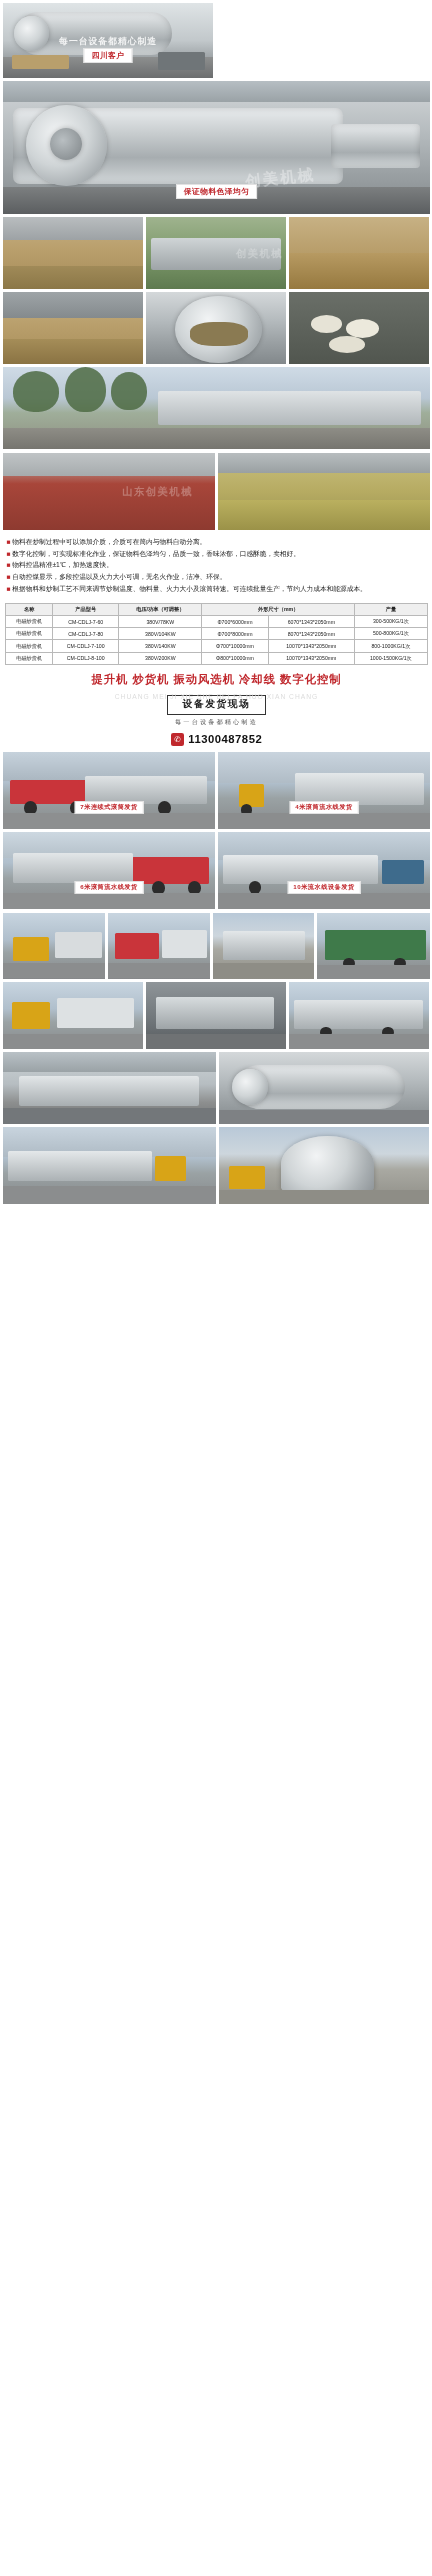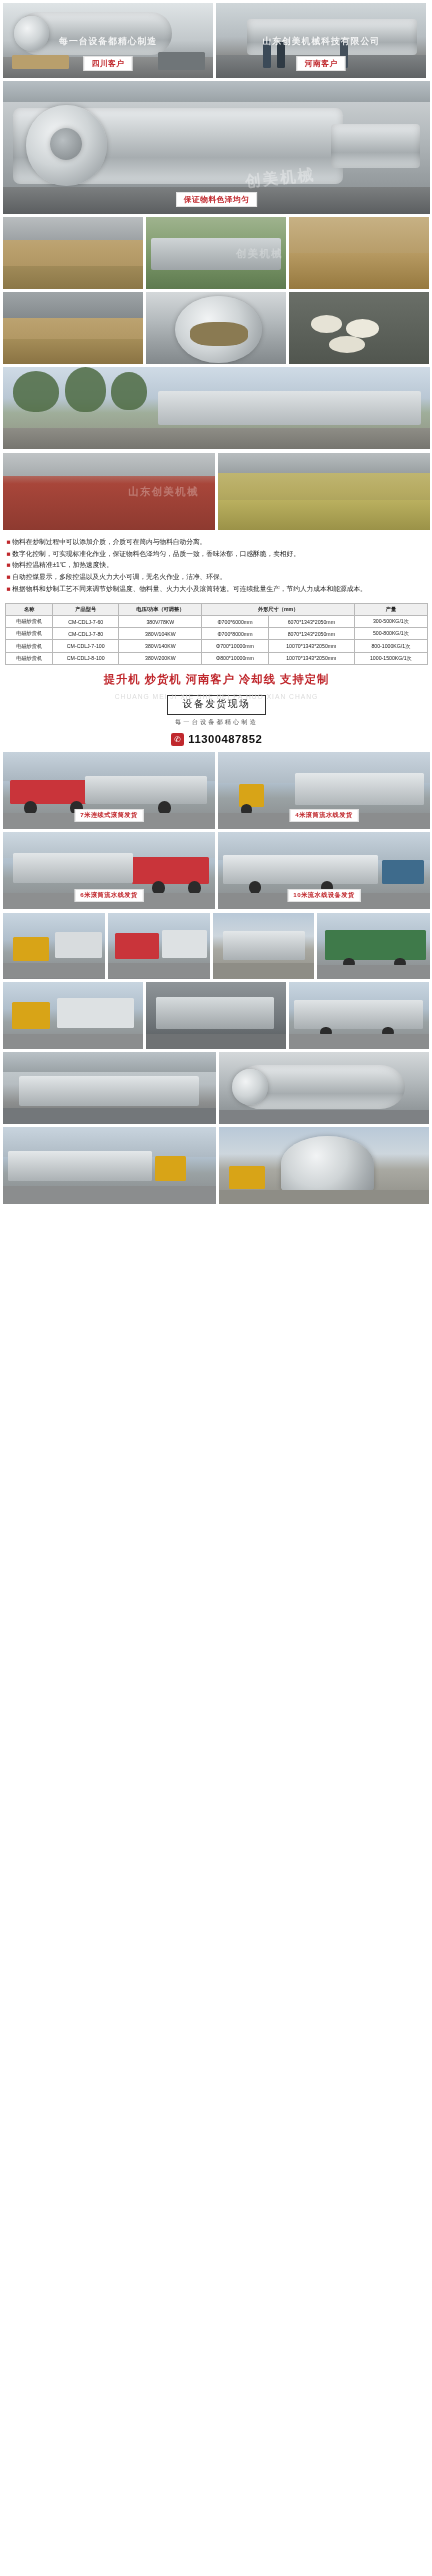--- a/index.html
+++ b/index.html
@@ -15,21 +15,21 @@
   
   .photo {
     position:relative;
     overflow:hidden;
     background:#8a8f94;
   }
   .photo .cap {
     position:absolute;
     left:50%;
     transform:translateX(-50%);
-    bottom:7px;
+    bottom:15px;
     background:#ffffff;
     color:#c0282d;
     font-size:7.7px;
     font-weight:bold;
     padding:1.5px 7.2px;
     border:0.5px solid #e2e2e2;
     white-space:nowrap;
     letter-spacing:0.5px;
   }
   .photo .cap.small { font-size:6.2px; padding:1px 4.6px; }
@@ -148,21 +148,21 @@
   
   .ship {
     text-align:center;
     padding:3.1px 0 2.1px 0;
     position:relative;
   }
   .ship .title {
     display:inline-block;
     border:1px solid #333;
     font-size:9.8px;
-    font-weight:normal;
+    font-weight:bold;
     padding:2.1px 14.4px;
     letter-spacing:1.5px;
     background:#fff;
   }
   .ship .sub {
     font-size:6.2px;
     color:#555;
     letter-spacing:2.1px;
     padding-top:3.1px;
   }
@@ -208,30 +208,20 @@
       <div class="sky g-indoor2"></div>
       <div class="cyl" style="left:14.4px;top:9.3px;width:155px;height:43px;border-radius:20.6px/21.6px;"></div>
       <div class="disc" style="left:11.3px;top:13.4px;width:35px;height:35px;"></div>
       <div class="bar" style="left:0;top:54px;width:210px;height:21.6px;background:linear-gradient(180deg,#8d8f8f,#6a6c6d);"></div>
       <div class="bar" style="left:9.3px;top:52px;width:57px;height:14.4px;background:#b99f6c;border-radius:1.5px;"></div>
       <div class="bar" style="left:155px;top:49px;width:47px;height:17.5px;background:#6f7578;border-radius:1.5px;"></div>
       <div class="topbanner">每一台设备都精心制造</div>
       <div class="cap">四川客户</div>
     </div>
 
-    <div class="photo">
-      <div class="sky g-indoor"></div>
-      <div class="cyl" style="left:31px;top:15.5px;width:170px;height:36px;border-radius:4.1px;"></div>
-      <div class="bar" style="left:0;top:52px;width:210px;height:24px;background:linear-gradient(180deg,#7e8284,#5e6163);"></div>
-      <div class="bar" style="left:47px;top:38px;width:8.2px;height:27px;background:#3b4a58;border-radius:1.5px;"></div>
-      <div class="bar" style="left:61px;top:39px;width:7.7px;height:26px;background:#2f3a44;border-radius:1.5px;"></div>
-      <div class="bar" style="left:124px;top:37px;width:8.2px;height:28px;background:#44505c;border-radius:1.5px;"></div>
-      <div class="topbanner">山东创美机械科技有限公司</div>
-      <div class="cap">河南客户</div>
-    </div>
   </div>
 
   <div class="photo hero">
     <div class="sky g-steel"></div>
     <div class="cyl" style="left:10.3px;top:27px;width:330px;height:76px;border-radius:7.2px;"></div>
     <div class="disc" style="left:23px;top:24px;width:81px;height:81px;"></div>
     <div class="disc" style="left:47px;top:47px;width:32px;height:32px;background:radial-gradient(circle at 40% 38%,#b9bfc2,#7d8386);"></div>
     <div class="cyl" style="left:328px;top:43px;width:89px;height:44px;border-radius:4.1px;"></div>
     <div class="bar" style="left:0;top:106px;width:427px;height:27px;background:linear-gradient(180deg,#7c7f80,#5b5e60);"></div>
     <div class="bar" style="left:0;top:0;width:427px;height:20.6px;background:linear-gradient(180deg,#b6bec3,#9aa2a6);"></div>
@@ -281,21 +271,21 @@
     <div class="tree" style="left:62px;top:0px;width:41px;height:45px;"></div>
     <div class="tree" style="left:108px;top:4.1px;width:36px;height:38px;"></div>
     <div class="bar" style="left:155px;top:24px;width:263px;height:34px;background:linear-gradient(180deg,#dfe3e5,#b2b8bb);border-radius:2.1px;"></div>
     <div class="bar" style="left:0;top:61px;width:427px;height:21.6px;background:linear-gradient(180deg,#8e8d86,#75746e);"></div>
   </div>
 
   <div class="grid2">
     <div class="photo">
       <div class="sky g-red"></div>
       <div class="bar" style="left:0;top:0;width:212px;height:23px;background:linear-gradient(180deg,#c0c4c6,#a6abad);"></div>
-      <div class="wm2" style="right:16px;top:32px;">山东创美机械</div>
+      <div class="wm2" style="right:22px;top:32px;">山东创美机械</div>
     </div>
     <div class="photo">
       <div class="sky g-beans"></div>
       <div class="bar" style="left:0;top:0;width:212px;height:20.6px;background:linear-gradient(180deg,#b8bdbf,#9aa0a2);"></div>
       <div class="bar" style="left:0;top:47px;width:212px;height:30px;background:linear-gradient(180deg,#bab05f,#9b9248);"></div>
     </div>
   </div>
 
   <div class="features">
     <p>
@@ -361,21 +351,21 @@
           <td>CM-CDLJ-8-100</td>
           <td>380V/200KW</td>
           <td>Φ800*10000mm</td>
           <td>10070*1343*2050mm</td>
           <td>1000-1500KG/1次</td>
         </tr>
       </tbody>
     </table>
   </div>
 
-  <div class="redline">提升机 炒货机 河南客户 冷却线 支持定制</div>
+  <div class="redline">提升机 炒货机 振动风选机 冷却线 数字化控制</div>
 
   <div class="ship">
     <div class="ghost">CHUANG MEI JI XIE SHE BEI FA HUO XIAN CHANG</div>
     <div class="title">设备发货现场</div>
     <div class="sub">每一台设备都精心制造</div>
   </div>
   <div class="phonebar">
     <div class="ic">✆</div>
     <div class="num">11300487852</div>
   </div>

